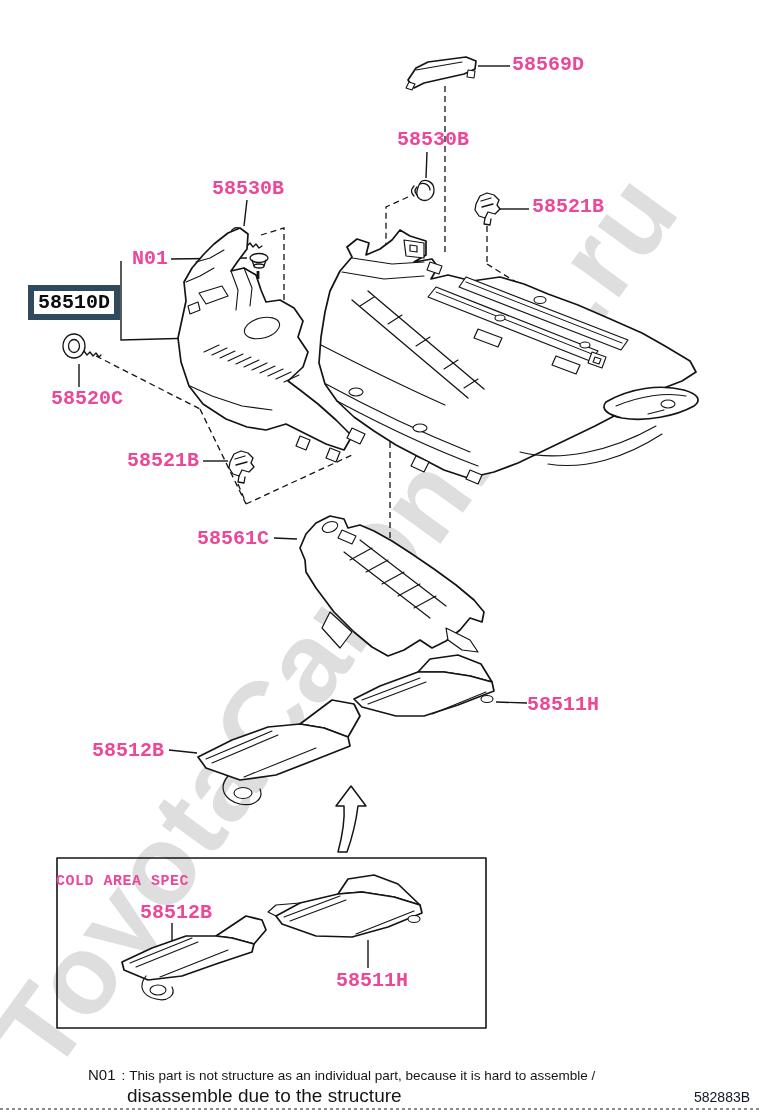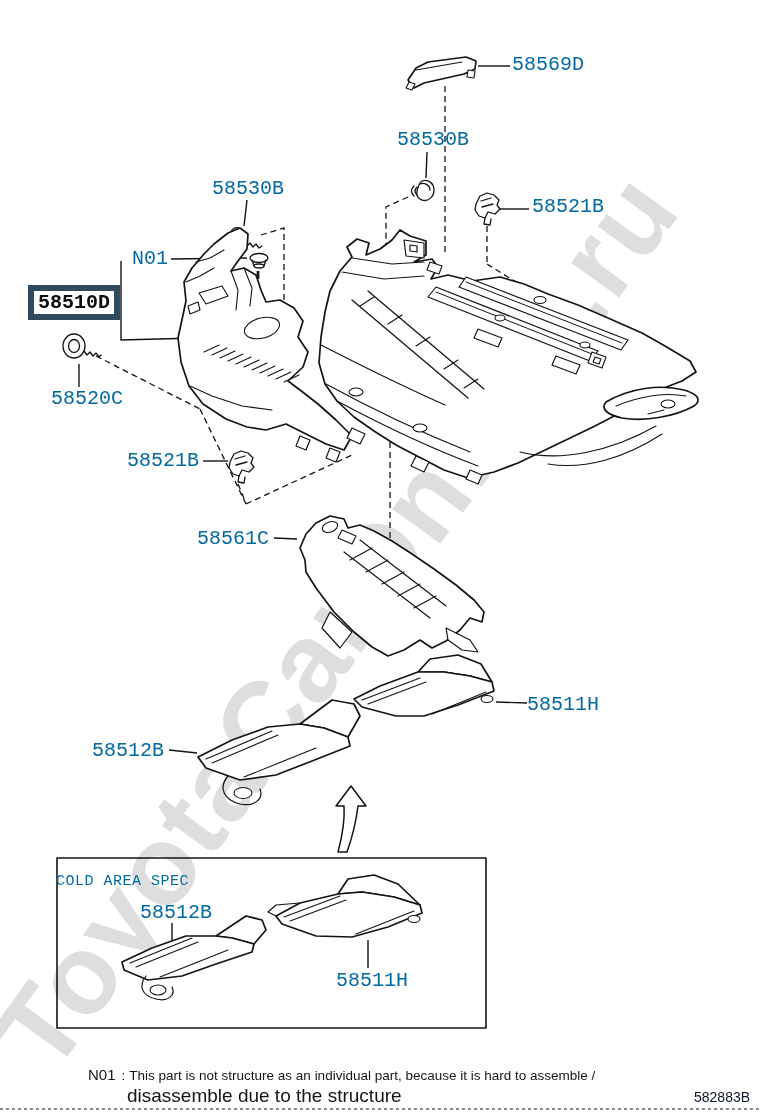--- a/index.html
+++ b/index.html
@@ -3,21 +3,21 @@
 <meta charset="utf-8">
 <style>
   html,body{margin:0;padding:0;background:#ffffff;}
   .page{
     position:relative;width:760px;height:1112px;overflow:hidden;
     background:#ffffff;font-family:"Liberation Sans",sans-serif;
   }
   svg{position:absolute;left:0;top:0;}
   .callout{
     position:absolute;font-family:"Liberation Mono","DejaVu Sans Mono",monospace;
-    font-weight:normal;font-size:20px;line-height:1;color:#0369a1;
+    font-weight:bold;font-size:20px;line-height:1;color:#ec4899;
     letter-spacing:0;white-space:nowrap;
   }
   .callout.small{font-size:15px;letter-spacing:.5px;margin-top:35px;}
   .boxed{
     position:absolute;left:28px;top:285px;
     border:6px solid #2e4a5c;background:#ffffff;
     padding:2px 4px 1px 4px;
     font-family:"Liberation Mono","DejaVu Sans Mono",monospace;
     font-weight:bold;font-size:20px;line-height:1;color:#0d0d0d;white-space:nowrap;
   }

